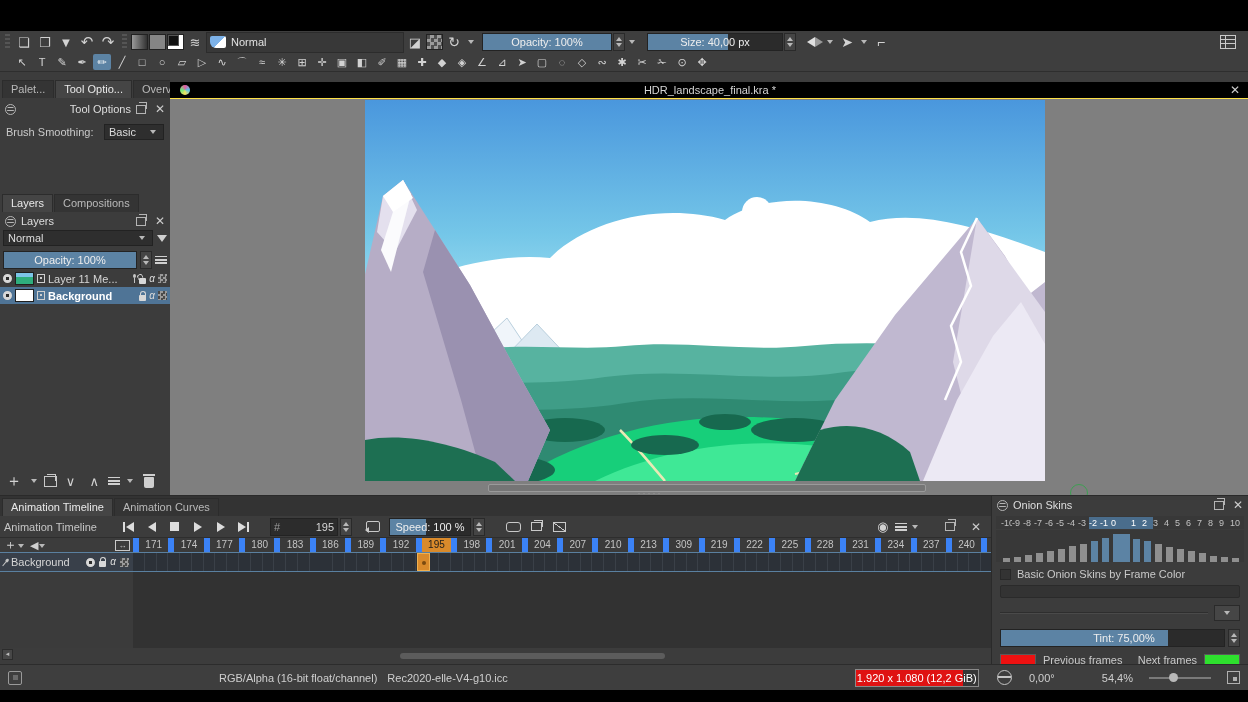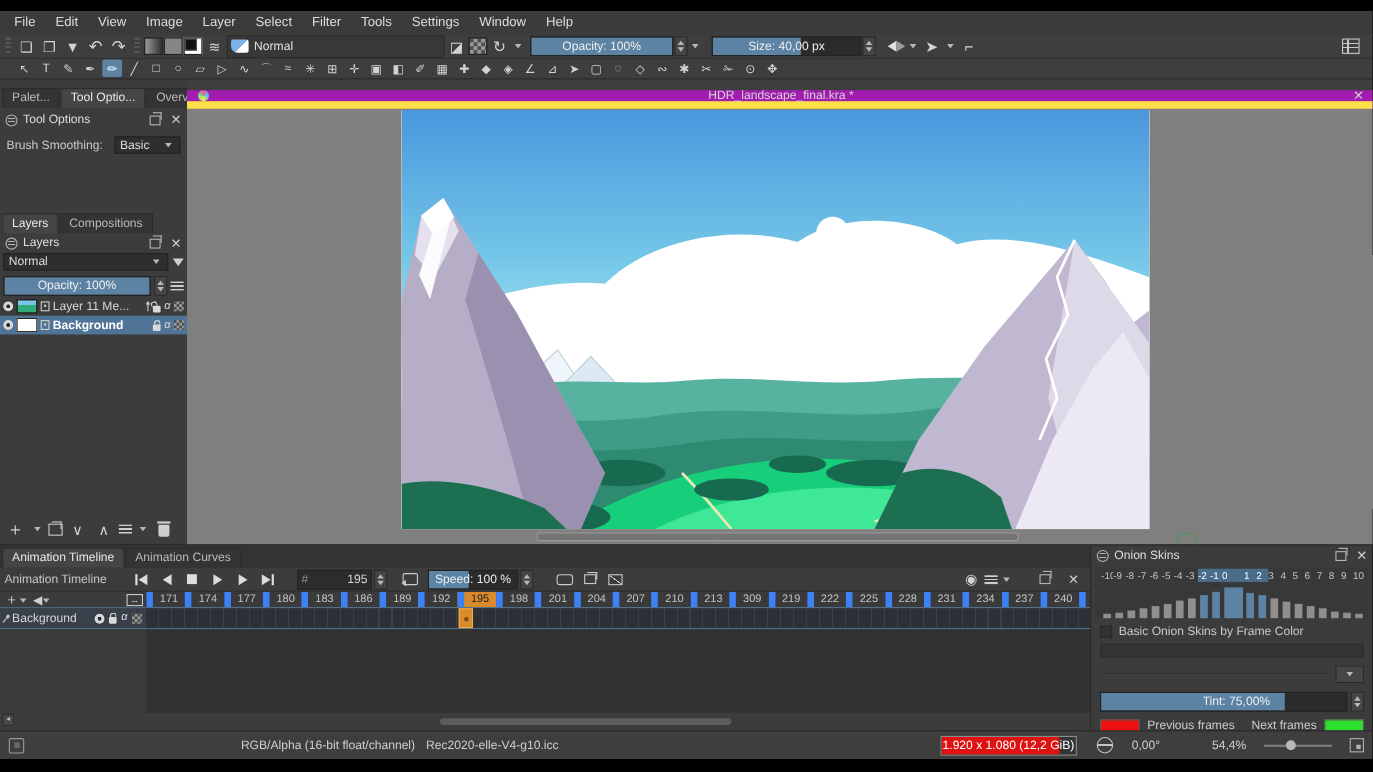--- a/index.html
+++ b/index.html
@@ -102,35 +102,20 @@
   .os-barw.zero .os-bar{width:17px;}
   .swatch{width:36px;height:12px;border:1px solid #5a5a5a;box-sizing:border-box;}
 </style>
 </head>
 <body>
 
 <div id="root">
 
   <div class="p" style="left:0;top:0;width:1248px;height:10px;background:#000;"></div>
 
-  <div class="p" id="menubar">
-    <div id="menubar-items">
-        <div class="menu-item">File</div>
-        <div class="menu-item">Edit</div>
-        <div class="menu-item">View</div>
-        <div class="menu-item">Image</div>
-        <div class="menu-item">Layer</div>
-        <div class="menu-item">Select</div>
-        <div class="menu-item">Filter</div>
-        <div class="menu-item">Tools</div>
-        <div class="menu-item">Settings</div>
-        <div class="menu-item">Window</div>
-        <div class="menu-item">Help</div>
-      </div>
-  </div>
 
   <div class="p" id="toolbar">
     <div class="grip"></div>
     <span class="tbtn">❏</span>
     <span class="tbtn">❐</span>
     <span class="tbtn">▼</span>
     <span class="tbtn" style="font-size:15px;">↶</span>
     <span class="tbtn" style="font-size:15px;">↷</span>
     <div class="grip"></div>
     <span class="chip grad"></span>
@@ -217,21 +202,21 @@
   </div>
 
   <div class="p dock" style="left:0;top:72px;width:170px;height:423px;">
 
     <div class="row" style="padding:8px 0 0 2px;gap:1px;">
       <div class="dtab">Palet...</div>
       <div class="dtab active">Tool Optio...</div>
       <div class="dtab">Overvi...</div>
     </div>
 
-    <div class="phead" style="margin-top:2px;">
+    <div class="phead" style="margin-top:2px;text-align:right;">
       <span class="i-panelmenu"></span>
       <span class="ptitle">Tool Options</span>
       <span class="i-float"></span>
       <span class="i-close">✕</span>
     </div>
     <div class="row" style="padding:6px 6px 0 6px;justify-content:space-between;">
       <span style="color:#c9c9c9;">Brush Smoothing:</span>
       <div class="combo" style="width:60px;">
         <span class="cv">Basic</span>
         <span class="dda"></span>
@@ -296,21 +281,21 @@
       <span class="tbtn">∧</span>
       <span class="i-ham"></span>
       <span class="dda"></span>
       <div style="flex:1;"></div>
       <span class="i-trash" style="margin-right:12px;"></span>
     </div>
   </div>
 
   <div class="p" style="left:170px;top:72px;width:1078px;height:423px;background:#3e3e3e;">
 
-    <div class="row" style="position:absolute;left:0;top:10px;width:1078px;height:17px;background:#a21caf;border-bottom:7px solid #fde047;box-sizing:border-box;">
+    <div class="row" style="position:absolute;left:0;top:10px;width:1078px;height:17px;background:#000000;border-bottom:1px solid #fde047;box-sizing:border-box;">
       <span style="width:10px;height:10px;margin-left:10px;border-radius:50%;background:conic-gradient(#e85aa0,#59c3e8,#f5e35a,#6ee87b,#e85aa0);"></span>
       <span style="flex:1;text-align:center;color:#d5d5d5;">HDR_landscape_final.kra *</span>
       <span class="i-close" style="margin-right:8px;">✕</span>
     </div>
 
     <div style="position:absolute;left:0;top:27px;width:1078px;height:396px;background:#7f7f7f;overflow:hidden;">
 
       <div style="position:absolute;left:195px;top:1px;width:680px;height:381px;background:#fff;overflow:hidden;">
         <svg width="680" height="381" viewBox="0 0 680 381">
           <defs>

